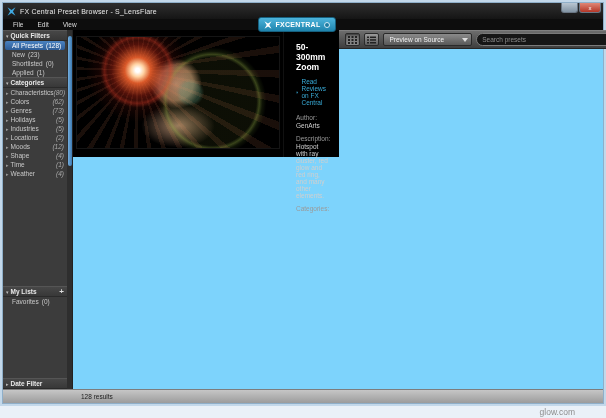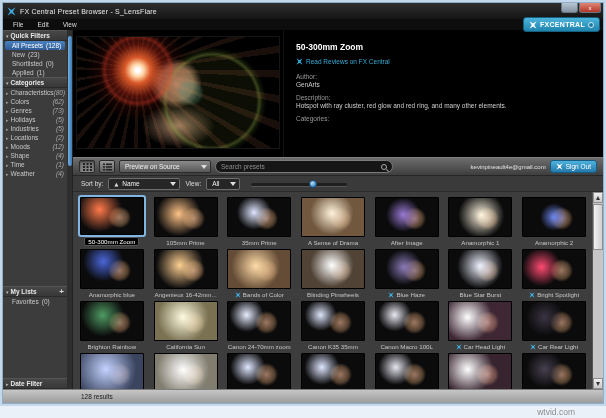--- a/index.html
+++ b/index.html
@@ -36,21 +36,21 @@
   .qf-item { display:flex; gap:3px; padding:1px 2px 1px 7px; margin:0 2px; border-radius:2px; white-space:nowrap; }
   .qf-item.sel { background:linear-gradient(#4a82c0,#2d5c97); color:#fff; }
   .cat-item { display:flex; align-items:center; padding:1px 3px 1px 3px; white-space:nowrap; }
   .cat-item .tri8 { font-family:"DejaVu Sans",sans-serif; font-size:5px; color:#999; margin-right:2px; }
   .cat-item .cnt { margin-left:auto; font-style:italic; color:#aaa; }
   .sb-spacer1 { flex-grow:3; } .sb-spacer2 { flex-grow:2; }
   .sb-scroll { position:absolute; right:0; top:0; bottom:0; width:5px; background:#2e2e2e; }
   .sb-thumb { position:absolute; top:6px; right:0.5px; width:4px; height:130px; border-radius:2px; background:linear-gradient(90deg,#74aede,#3c7ab2); }
 
   
-  .content { flex:1; display:flex; flex-direction:column; min-width:0; background:#737373; }
+  .content { flex:1; display:flex; flex-direction:row; min-width:0; background:#7dd3fc; }
 
   .top-area { height:127px; display:flex; background:#000; }
   .player { width:211px; background:#000; border-right:1px solid #111; display:flex; padding:6px 3px 8px 3px; }
   .preview-img { flex:1; border:1px solid #151515; background:
     radial-gradient(circle at 30% 30%, #ffffff 0 2px, #ffd2a2 4%, rgba(255,104,48,0.85) 8%, rgba(196,42,24,0.42) 16%, rgba(120,22,14,0.16) 24%, rgba(0,0,0,0) 32%),
     radial-gradient(circle at 30% 30%, rgba(0,0,0,0) 30px, rgba(255,72,48,0.30) 33px, rgba(0,0,0,0) 37px),
     repeating-conic-gradient(from 0deg at 30% 30%, rgba(255,150,100,0.10) 0 3deg, rgba(0,0,0,0) 3deg 10deg),
     radial-gradient(circle at 56% 50%, rgba(92,152,128,0.30) 0 10px, rgba(0,0,0,0) 14px),
     radial-gradient(circle at 67% 58%, rgba(125,145,52,0.10) 0 44px, rgba(0,0,0,0) 48px),
     radial-gradient(circle at 67% 58%, rgba(0,0,0,0) 44px, rgba(156,186,72,0.35) 47px, rgba(120,160,50,0.12) 50px, rgba(0,0,0,0) 54px),
@@ -548,14 +548,14 @@
         </div>
 
       </section>
     </div>
 
     <div class="statusbar">
       <span>128 results</span>
     </div>
   </div>
 
-  <div class="watermark">wtvid.com</div>
+  <div class="watermark">glow.com</div>
 </div>
 
 </body></html>

